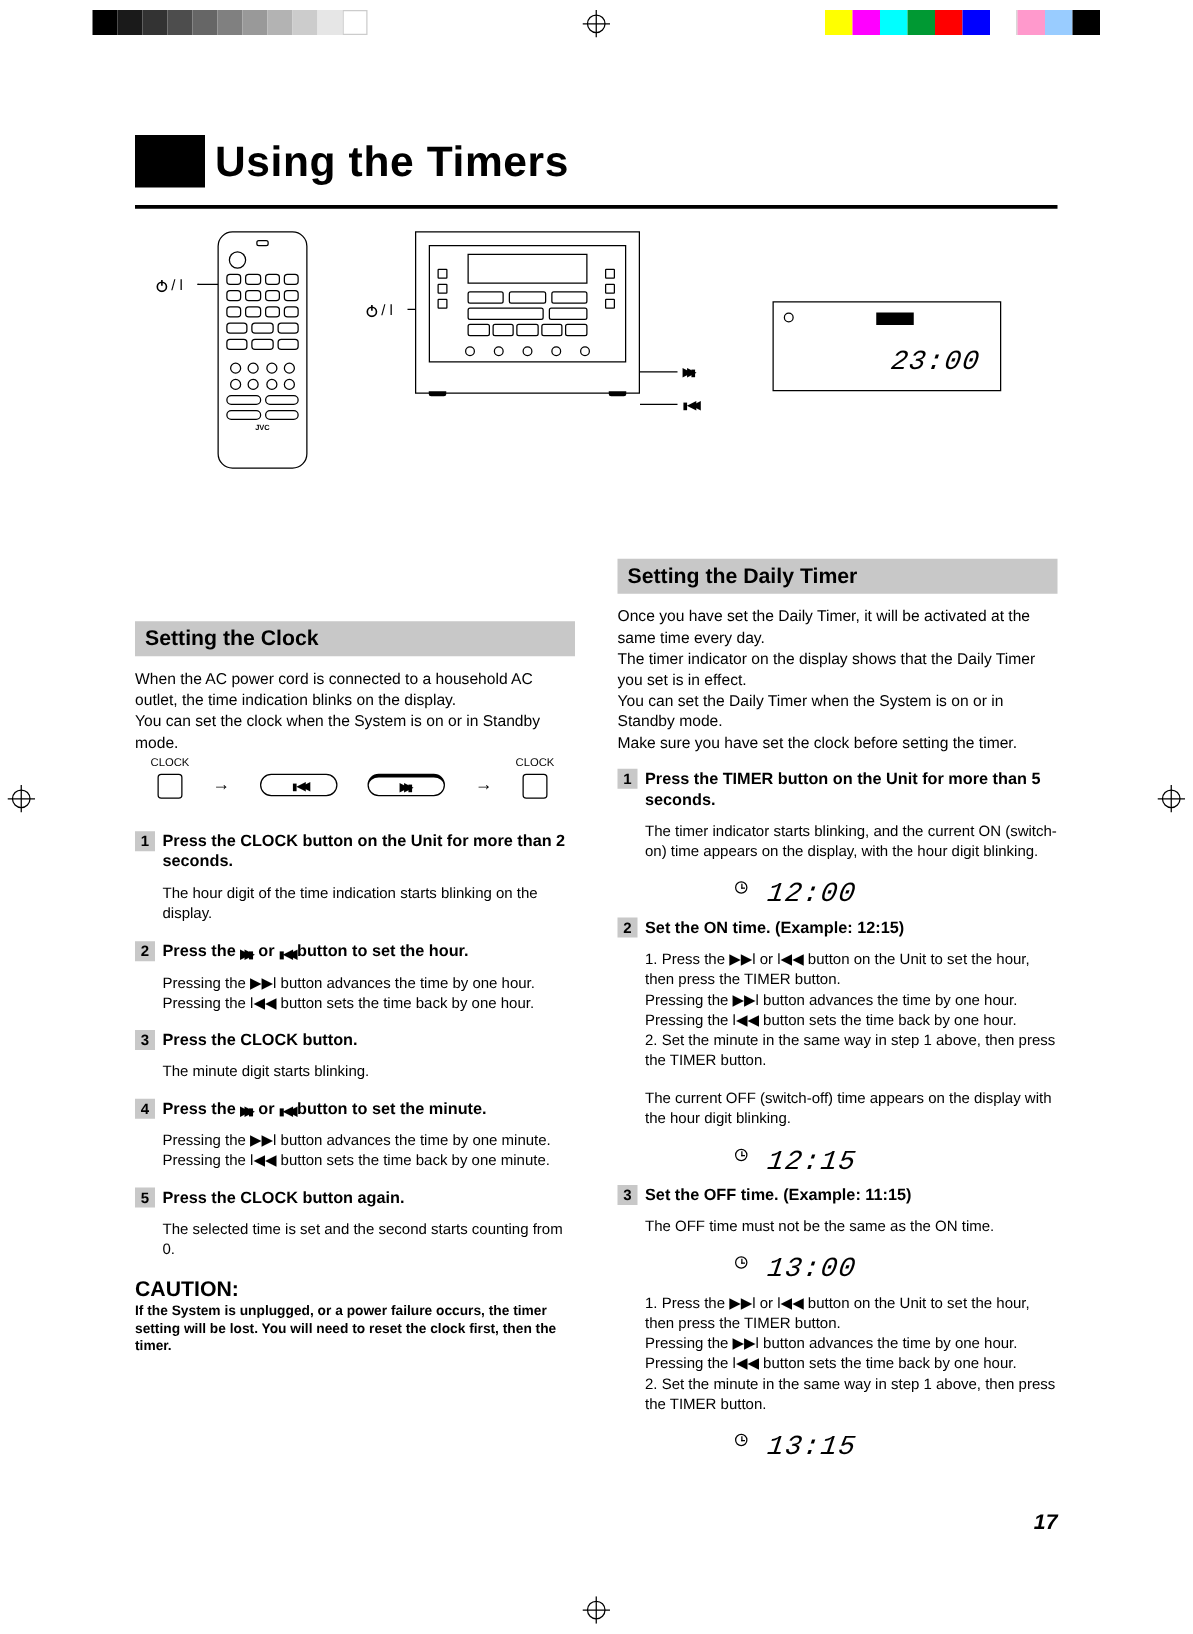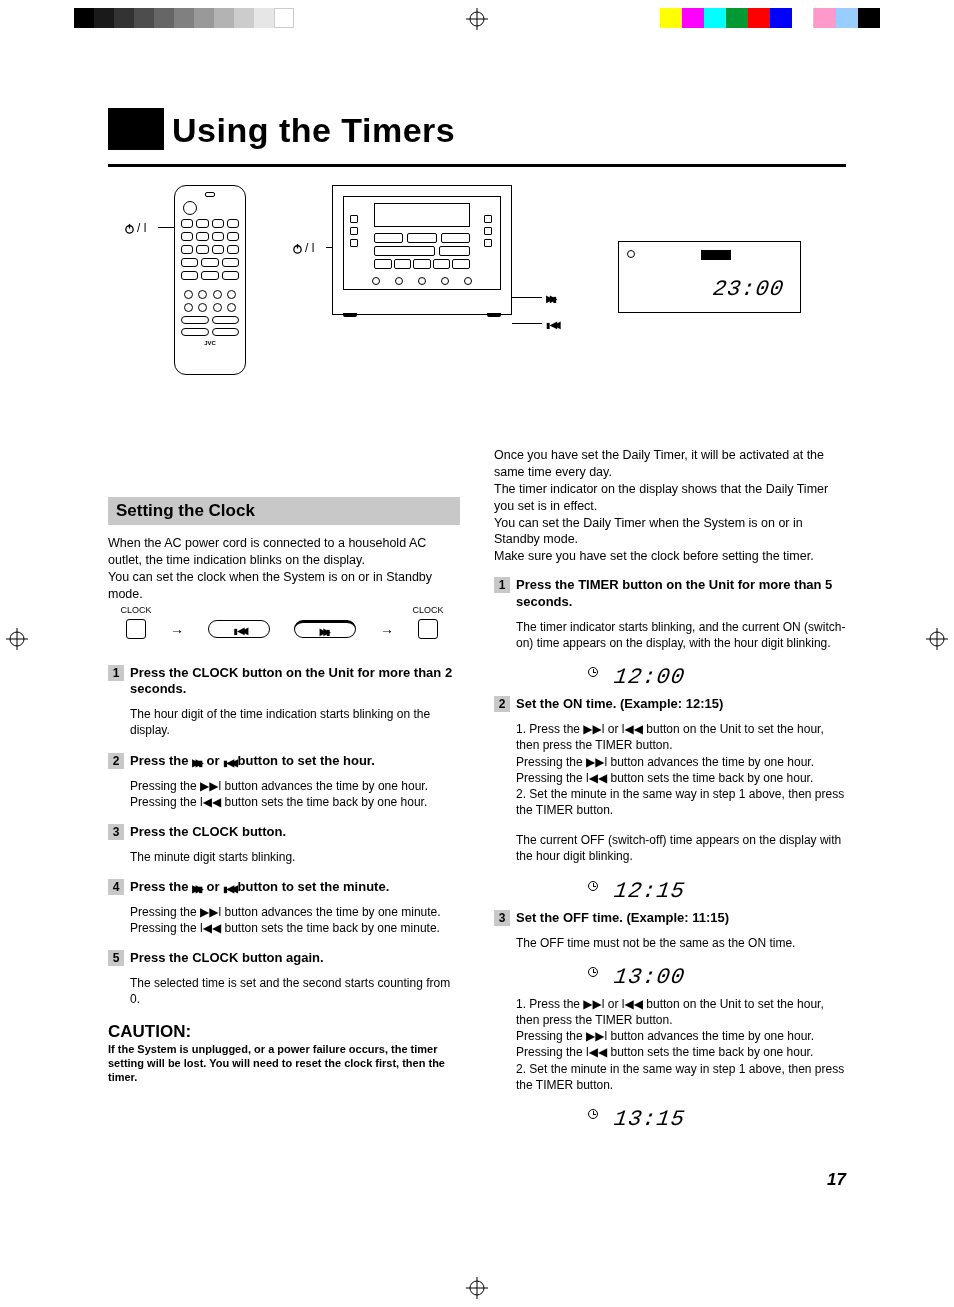--- a/index.html
+++ b/index.html
@@ -67,21 +67,21 @@
 
   .callout { position:absolute; font-size:11px; }
 
   
   .cols { display:flex; gap:34px; margin-top:12px; }
   .col { flex:1; }
 
   .sec-head { background:#c8c8c8; padding:4px 8px; font-weight:900; font-size:17px; font-family: Arial Black, Arial, sans-serif; margin-bottom:10px;}
   .intro { font-size:12.5px; line-height:1.35; margin-bottom:12px; }
 
-  .btn-diagram { display:flex; align-items:center; gap:24px; margin:16px 0 26px 18px; font-size:11px;}
+  .btn-diagram { display:flex; gap:24px; margin:16px 0 26px 18px; font-size:11px;}
   .sq { width:20px; height:20px; border:1.5px solid #000; border-radius:3px;}
   .pill { width:62px; height:18px; border:1.5px solid #000; border-radius:9px; display:flex; align-items:center; justify-content:center;}
   .arrow-r::after { content:"→"; font-size:14px; }
   .ovl { position:relative;}
   .ovl .lbl { position:absolute; top:-14px; left:50%; transform:translateX(-50%); font-size:9px; white-space:nowrap;}
 
   .step { display:flex; gap:6px; font-size:13px; margin-bottom:8px; }
   .step .num { background:#c8c8c8; width:16px; height:16px; text-align:center; font-weight:bold; font-size:12px; line-height:16px; flex-shrink:0;}
   .step .txt { font-weight:bold; line-height:1.3; }
   .sub { font-size:12px; margin:2px 0 14px 22px; line-height:1.35;}
@@ -367,20 +367,21 @@
             <div class="num">5</div>
             <div class="txt">Press the CLOCK button again.</div>
           </div>
       <div class="sub">The selected time is set and the second starts counting from 0.</div>
 
       <div class="caution-h">CAUTION:</div>
       <div class="caution-b">If the System is unplugged, or a power failure occurs, the timer setting will be lost. You will need to reset the clock first, then the timer.</div>
     </div>
 
     <div class="col">
+      <div class="sec-head">Setting the Daily Timer</div>
       <div class="intro" style="white-space:pre-line">Once you have set the Daily Timer, it will be activated at the same time every day.
 The timer indicator on the display shows that the Daily Timer you set is in effect.
 You can set the Daily Timer when the System is on or in Standby mode.
 Make sure you have set the clock before setting the timer.</div>
 
       <div class="step">
             <div class="num">1</div>
             <div class="txt">Press the TIMER button on the Unit for more than 5 seconds.</div>
           </div>
       <div class="sub">The timer indicator starts blinking, and the current ON (switch-on) time appears on the display, with the hour digit blinking.</div>

